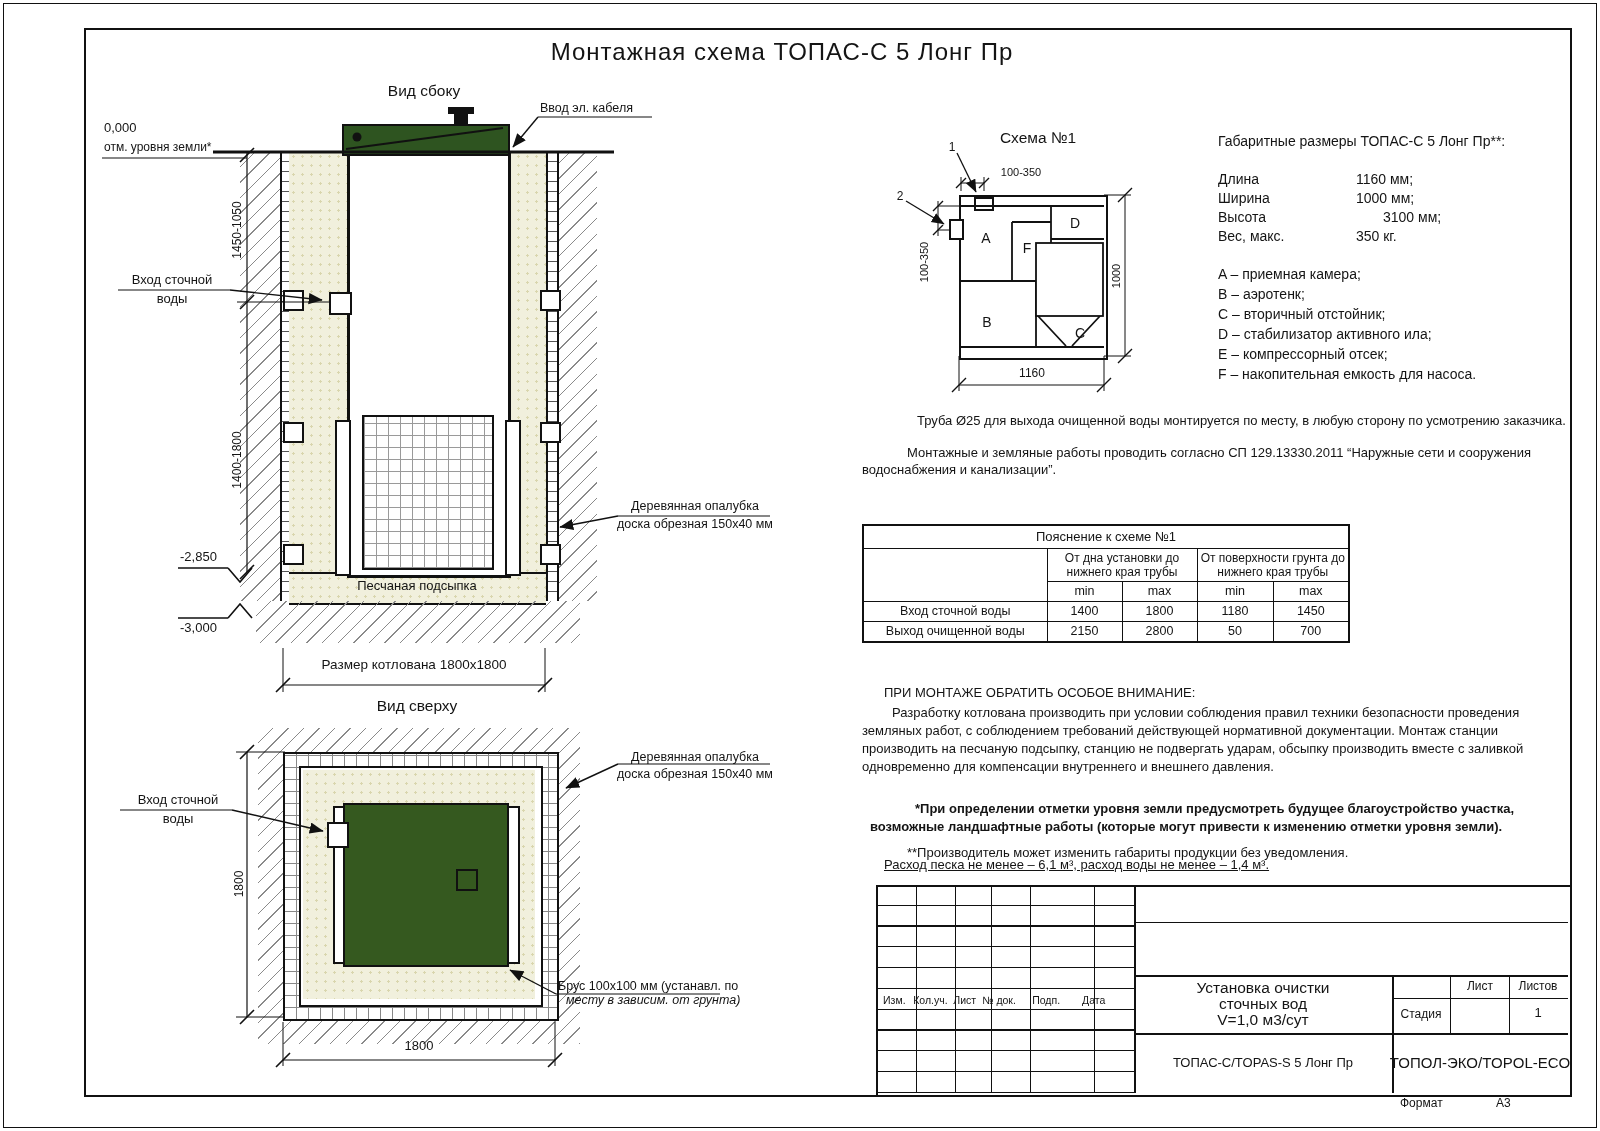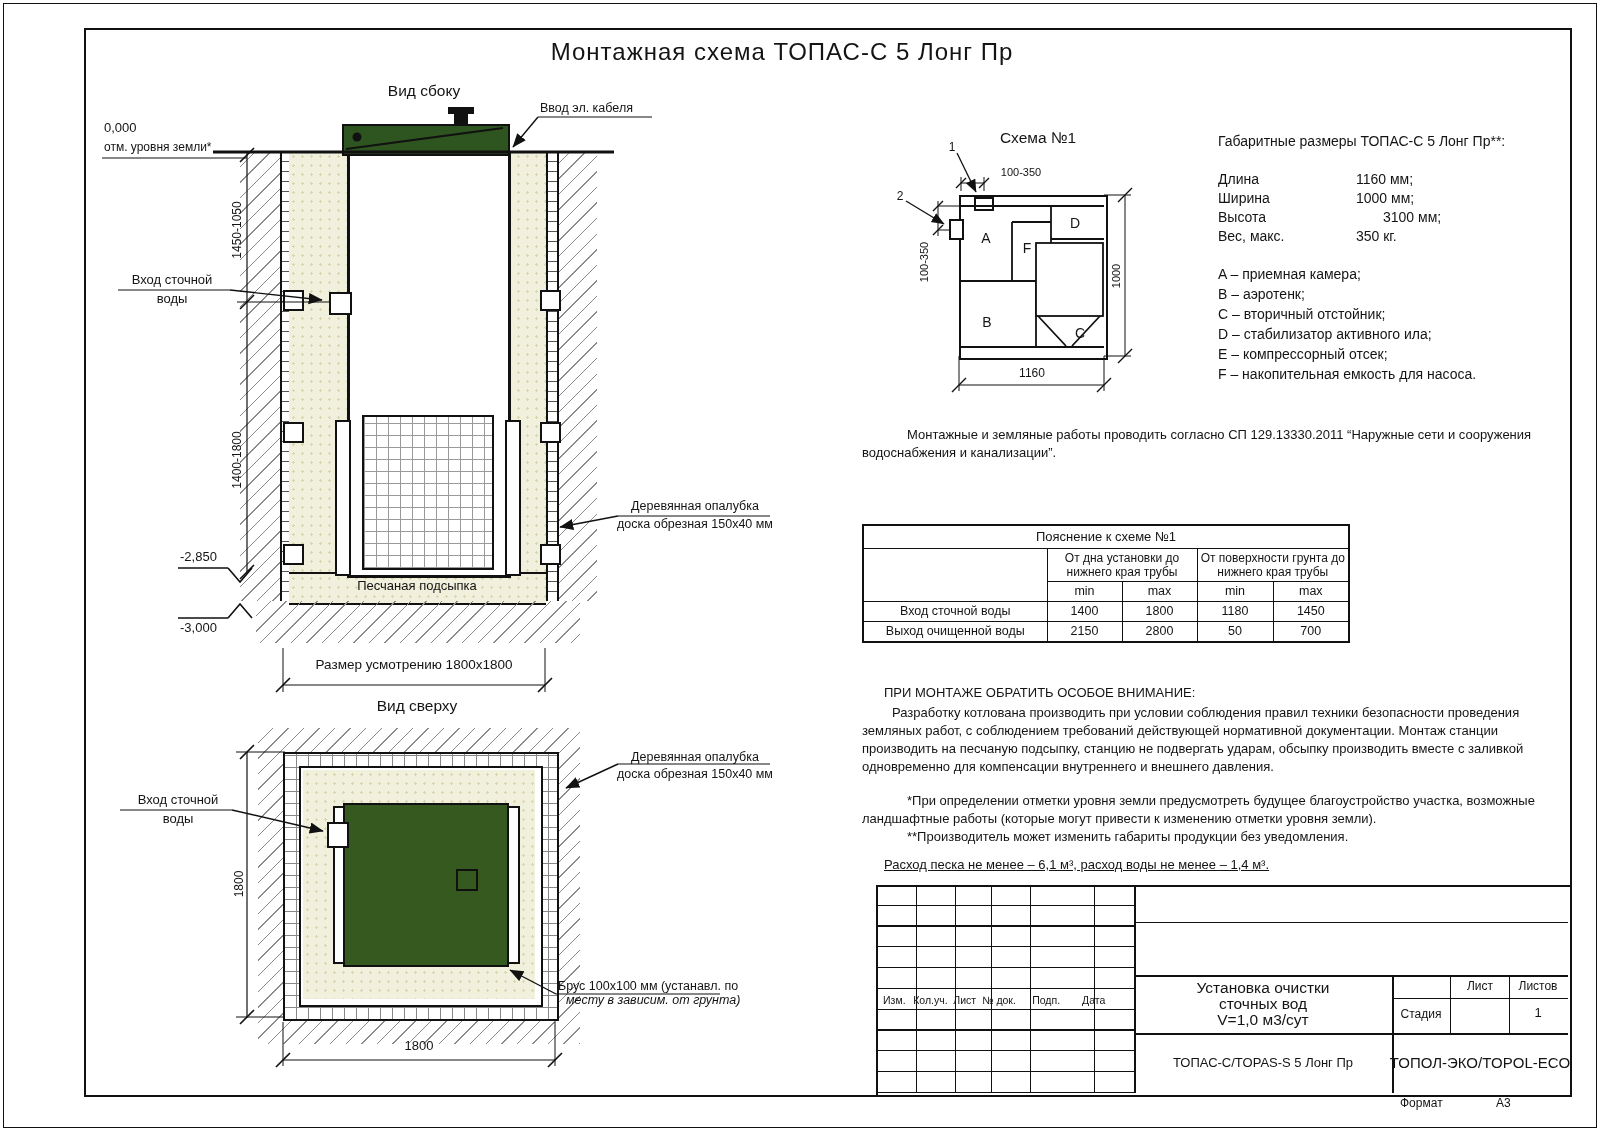--- a/index.html
+++ b/index.html
@@ -69,21 +69,21 @@
   <div class="t f125" style="left:540px;top:101px;">Ввод эл. кабеля</div>
   <div class="t f13" style="left:104px;top:121px;">0,000</div>
   <div class="t f12" style="left:104px;top:141px;">отм. уровня земли*</div>
   <div class="t f12 rot" style="left:238px;top:230px;">1450-1050</div>
   <div class="t f12 rot" style="left:238px;top:460px;">1400-1800</div>
   <div class="t f13 ctr" style="left:172px;top:280px;">Вход сточной</div>
   <div class="t f13 ctr" style="left:172px;top:299px;">воды</div>
   <div class="t f13" style="left:180px;top:550px;">-2,850</div>
   <div class="t f13" style="left:180px;top:621px;">-3,000</div>
   <div class="t f13 ctr" style="left:417px;top:586px;">Песчаная подсыпка</div>
-  <div class="t f135 ctr" style="left:414px;top:665px;">Размер усмотрению 1800х1800</div>
+  <div class="t f135 ctr" style="left:414px;top:665px;">Размер котлована 1800х1800</div>
   <div class="t f125 ctr" style="left:695px;top:506px;">Деревянная опалубка</div>
   <div class="t f125 ctr" style="left:695px;top:524px;">доска обрезная 150х40 мм</div>
 
   <div class="t f15 ctr" style="left:417px;top:706px;">Вид сверху</div>
   <div class="abs hatch" style="left:258px;top:728px;width:322px;height:316px;"></div>
   <div class="abs ring" style="left:283px;top:752px;width:272px;height:265px;"></div>
   <div class="abs" style="left:299px;top:766px;width:240px;height:237px;border:2px solid #111;background:#fff;"></div>
   <div class="abs sand" style="left:303px;top:770px;width:232px;height:229px;"></div>
   <div class="abs" style="left:333px;top:806px;width:12px;height:154px;border:2px solid #111;background:#fff;"></div>
   <div class="abs" style="left:504px;top:806px;width:12px;height:154px;border:2px solid #111;background:#fff;"></div>
@@ -130,20 +130,21 @@
   <div class="t f14" style="left:1356px;top:228px;">350 кг.</div>
 
   <div class="t f14" style="left:1218px;top:266px;">A – приемная камера;</div>
   <div class="t f14" style="left:1218px;top:286px;">B – аэротенк;</div>
   <div class="t f14" style="left:1218px;top:306px;">C – вторичный отстойник;</div>
   <div class="t f14" style="left:1218px;top:326px;">D – стабилизатор активного ила;</div>
   <div class="t f14" style="left:1218px;top:346px;">E – компрессорный отсек;</div>
   <div class="t f14" style="left:1218px;top:366px;">F – накопительная емкость для насоса.</div>
 
   <div class="abs" style="left:862px;top:412px;width:706px;font-size:13px;line-height:17.5px;">
+    <p style="margin:0;text-indent:55px;">Труба Ø25 для выхода очищенной воды монтируется по месту, в любую сторону по усмотрению заказчика.</p>
     <p style="margin:14px 0 4px 0;text-indent:45px;">Монтажные и земляные работы проводить согласно СП 129.13330.2011 “Наружные сети и сооружения водоснабжения и канализации”.</p>
   </div>
 
   <div class="abs" style="left:862px;top:524px;">
     <table class="exp" style="border:2.2px solid #111;">
       <colgroup>
           <col style="width:184px;">
           <col style="width:75px;">
           <col style="width:75px;">
           <col style="width:76px;">
@@ -178,21 +179,21 @@
         <td>50</td>
         <td>700</td>
       </tr>
     </tbody>
       </table>
   </div>
 
   <div class="t f13" style="left:884px;top:686px;">ПРИ МОНТАЖЕ ОБРАТИТЬ ОСОБОЕ ВНИМАНИЕ:</div>
   <div class="abs" style="left:862px;top:704px;width:700px;font-size:13px;line-height:18px;text-indent:30px;">Разработку котлована производить при условии соблюдения правил техники безопасности проведения земляных работ, с соблюдением требований действующей нормативной документации. Монтаж станции производить на песчаную подсыпку, станцию не подвергать ударам, обсыпку производить вместе с заливкой одновременно для компенсации внутреннего и внешнего давления.</div>
   <div class="abs" style="left:862px;top:792px;width:700px;font-size:13px;line-height:18px;">
-    <p style="margin:0;text-indent:45px;">*При определении отметки уровня земли предусмотреть будущее благоустройство участка, возможные ландшафтные работы (которые могут привести к изменению отметки уровня земли).</p>
+    <p style="margin:8px;text-indent:45px;font-weight:bold;">*При определении отметки уровня земли предусмотреть будущее благоустройство участка, возможные ландшафтные работы (которые могут привести к изменению отметки уровня земли).</p>
     <p style="margin:0;text-indent:45px;">**Производитель может изменить габариты продукции без уведомления.</p>
   </div>
   <div class="t f13" style="left:884px;top:858px;text-decoration:underline;">Расход песка не менее – 6,1 м³, расход воды не менее – 1,4 м³.</div>
 
   <div class="abs" style="left:876px;top:885px;width:692px;height:208px;border:2.5px solid #111;"></div>
 
   <div class="abs" style="left:876px;top:885px;width:258px;height:208px;background:repeating-linear-gradient(180deg, rgba(0,0,0,0) 0 19.6px, #111 19.6px 20.8px);"></div>
   <div class="abs thin" style="left:916px;top:885px;width:1.2px;height:208px;"></div>
   <div class="abs thin" style="left:955px;top:885px;width:1.2px;height:208px;"></div>
   <div class="abs thin" style="left:991px;top:885px;width:1.2px;height:208px;"></div>

